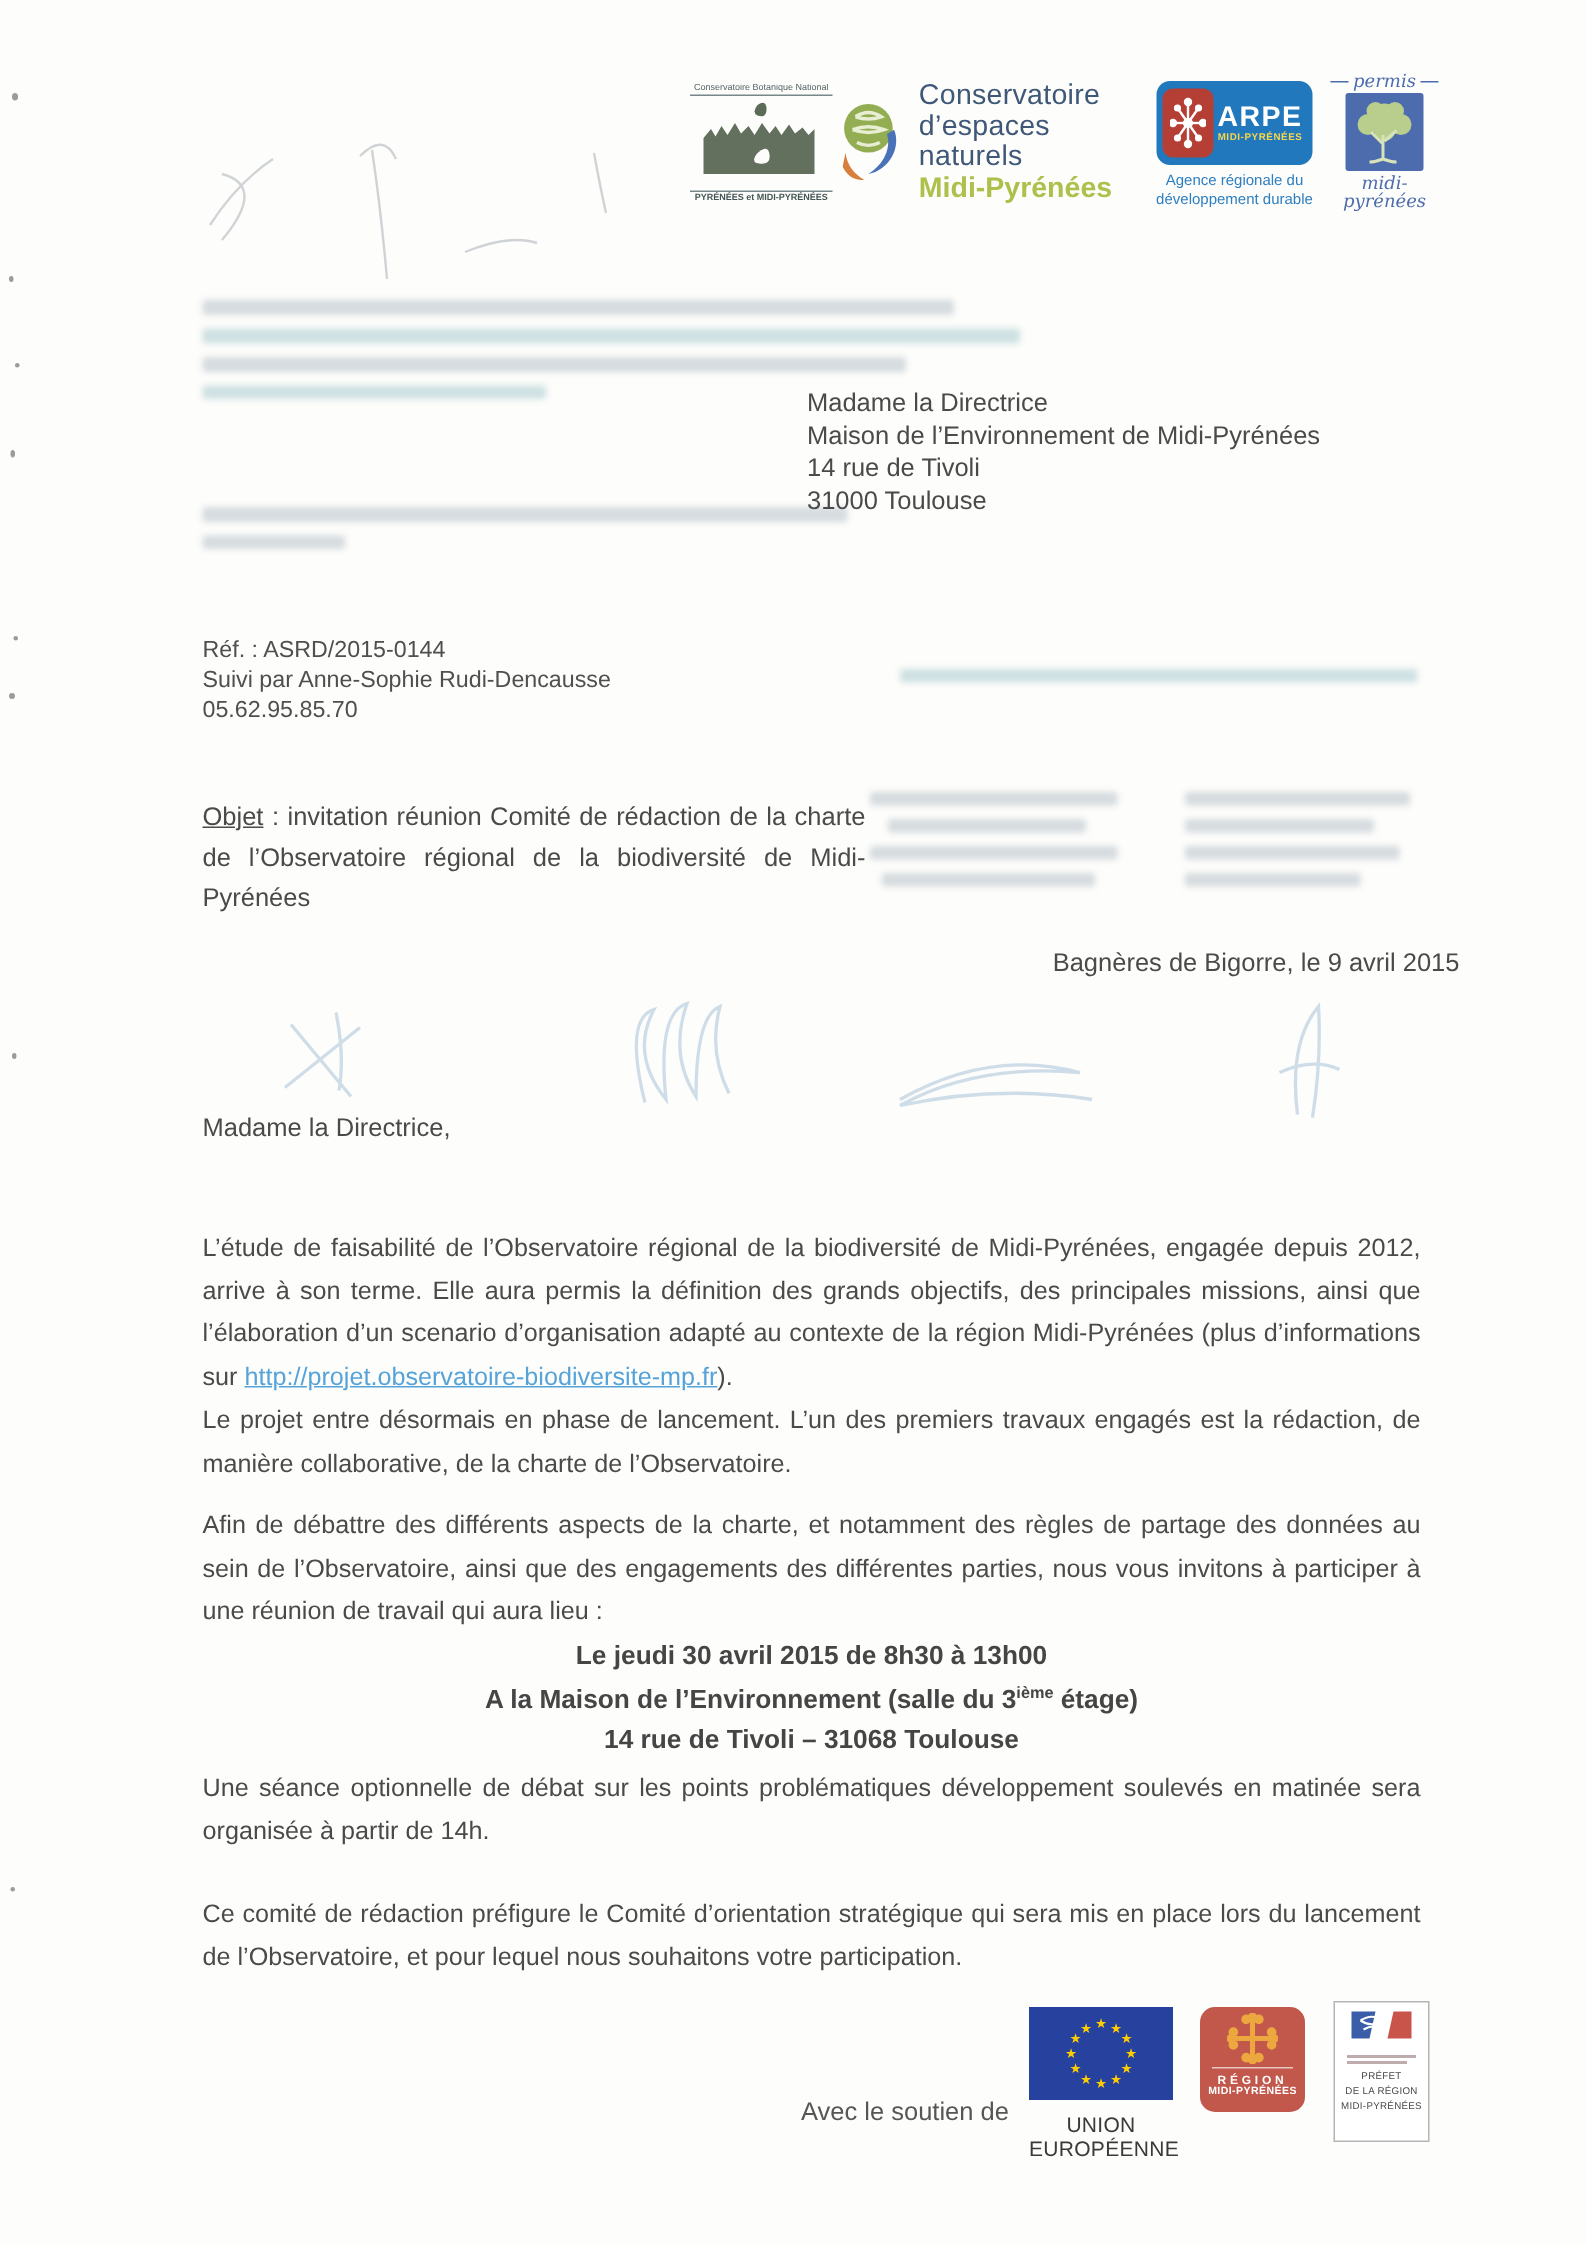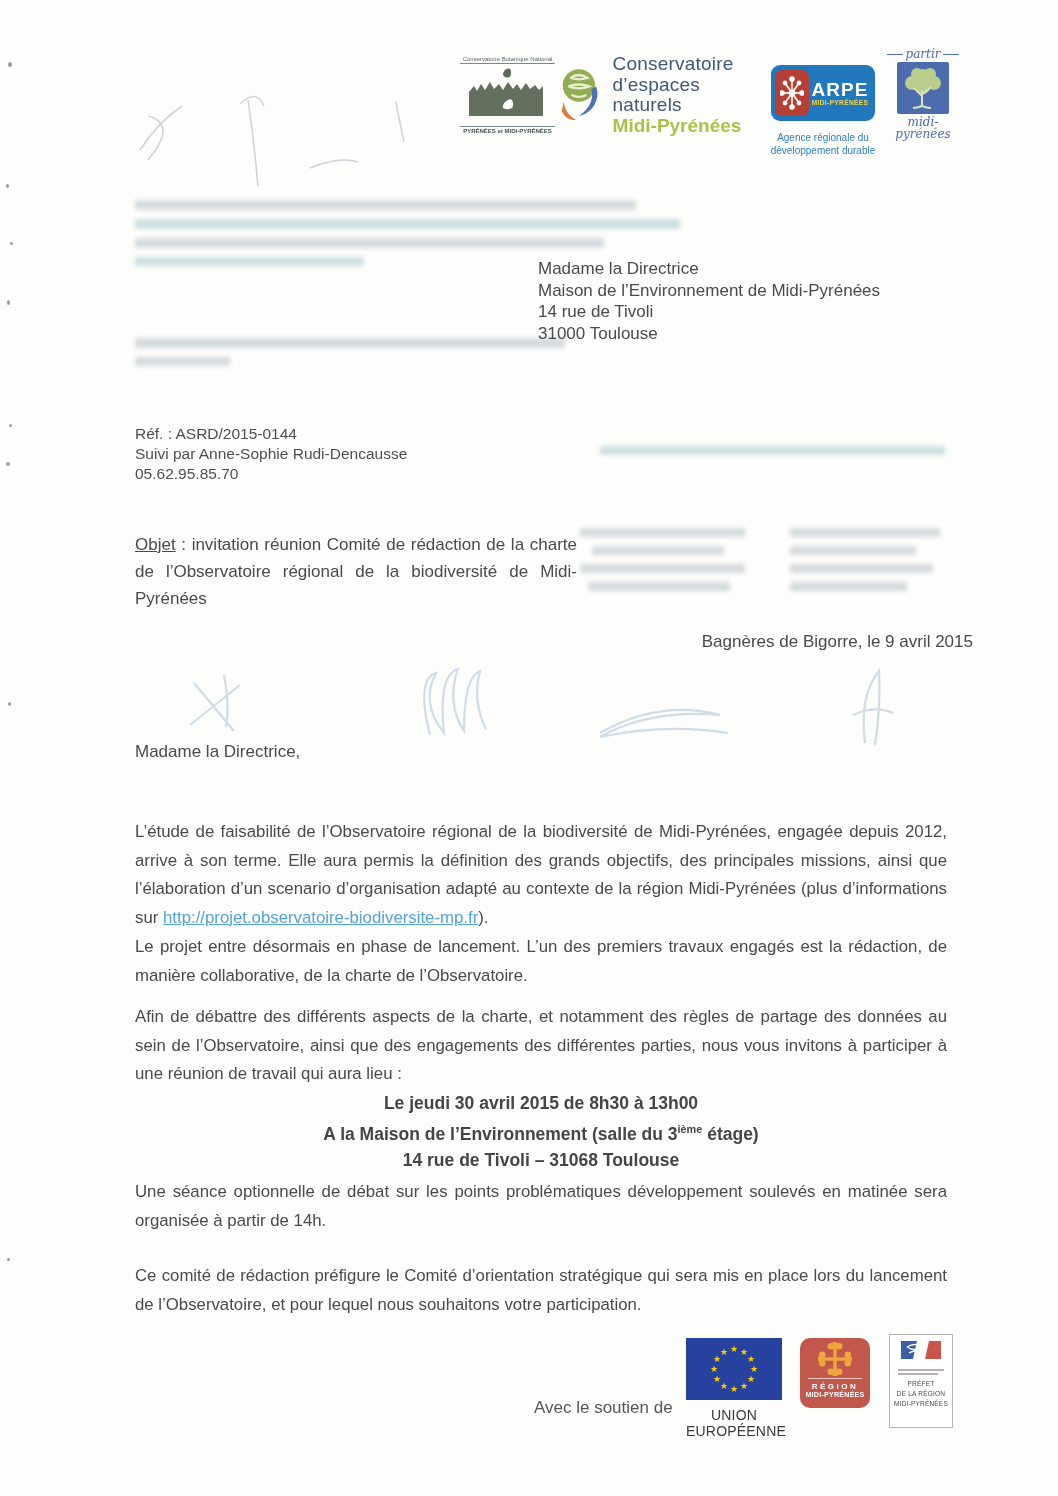--- a/index.html
+++ b/index.html
@@ -17,21 +17,21 @@
   
   .logos{position:absolute;top:48px;left:455px;right:90px;height:95px;}
   .logo-cbn{position:absolute;left:5px;top:8px;width:95px;text-align:center;}
   .logo-cbn .tiny-top{font-size:6px;color:#566;border-bottom:1px solid #788;padding-bottom:1px;white-space:nowrap;overflow:hidden;}
   .logo-cbn .tiny-bot{font-size:6px;font-weight:bold;color:#455;border-top:1px solid #788;padding-top:1px;white-space:nowrap;overflow:hidden;}
   .logo-cen{position:absolute;left:102px;top:6px;width:210px;display:flex;align-items:center;}
   .logo-cen .cen-text{margin-left:6px;line-height:1.08;}
   .cen-l1,.cen-l2{font-size:19px;color:#3f5878;letter-spacing:.2px;}
   .cen-l3{font-size:19px;color:#aec04c;font-weight:bold;}
   .logo-arpe{position:absolute;left:312px;top:6px;width:112px;text-align:center;}
-  .arpe-box{width:104px;height:56px;background:#2178bd;border-radius:9px;margin:11px auto;display:flex;align-items:center;padding:4px;box-sizing:border-box;justify-content:space-between;}
+  .arpe-box{width:104px;height:56px;background:#2178bd;border-radius:9px;margin:0 auto;display:flex;align-items:center;padding:4px;box-sizing:border-box;justify-content:space-between;}
   .arpe-red{width:34px;height:46px;background:#b63f35;border-radius:7px;flex:none;display:flex;align-items:center;justify-content:center;}
   .arpe-words{flex:1;color:#fff;}
   .arpe-acro{font-size:19px;font-weight:bold;letter-spacing:1px;line-height:1;}
   .arpe-reg{font-size:6.5px;color:#f7d64a;font-weight:bold;letter-spacing:.4px;}
   .arpe-tag{font-size:10px;color:#2e7fc0;line-height:1.25;margin-top:5px;}
   .logo-nature{position:absolute;left:432px;top:0;width:72px;text-align:center;}
   .nat-script{font-family:"DejaVu Serif",serif;font-style:italic;font-size:12px;color:#4d6cad;line-height:1;}
   .nat-script.top{display:flex;align-items:center;gap:3px;justify-content:center;}
   .nat-script.top:before,.nat-script.top:after{content:"";flex:1;border-top:1px solid #4d6cad;}
   .nat-box{width:52px;height:52px;background:#4d6cad;margin:2px auto;border-radius:2px;}
@@ -176,21 +176,21 @@
         <div class="arpe-words">
           <div class="arpe-acro">ARPE</div>
           <div class="arpe-reg">MIDI-PYRÉNÉES</div>
         </div>
       </div>
       <div class="arpe-tag">Agence régionale du développement durable</div>
     </div>
 
     <div class="logo-nature">
       <div class="nat-script top">
-          <span>partir</span>
+          <span>permis</span>
         </div>
       <div class="nat-box">
         <svg width="52" height="52" viewBox="0 0 52 52">
           <g fill="#b9cd8c">
             <circle cx="26" cy="16" r="9"></circle>
               <circle cx="15" cy="21" r="7"></circle>
               <circle cx="37" cy="21" r="7"></circle>
             <circle cx="20" cy="12" r="6"></circle>
               <circle cx="33" cy="12" r="6"></circle>
               <circle cx="26" cy="25" r="7"></circle>

